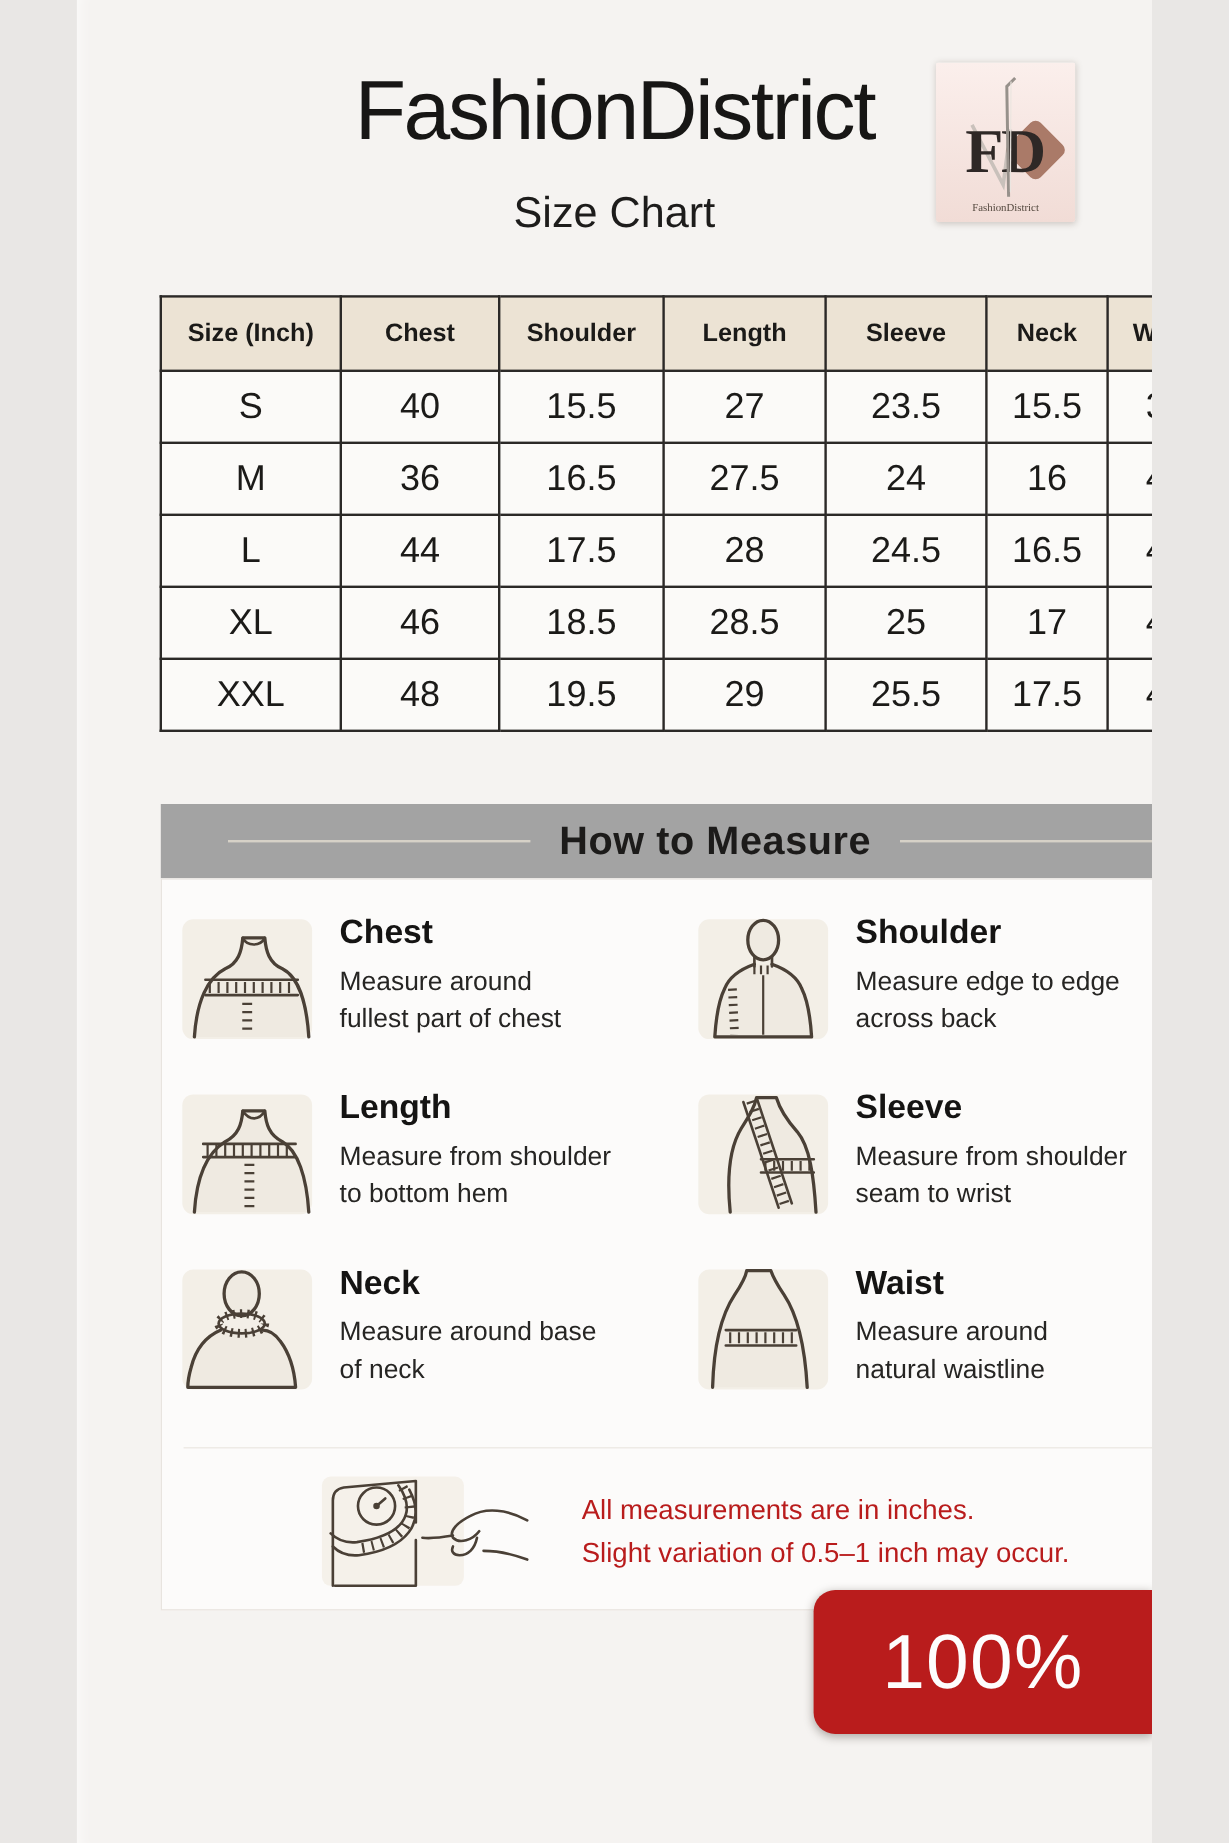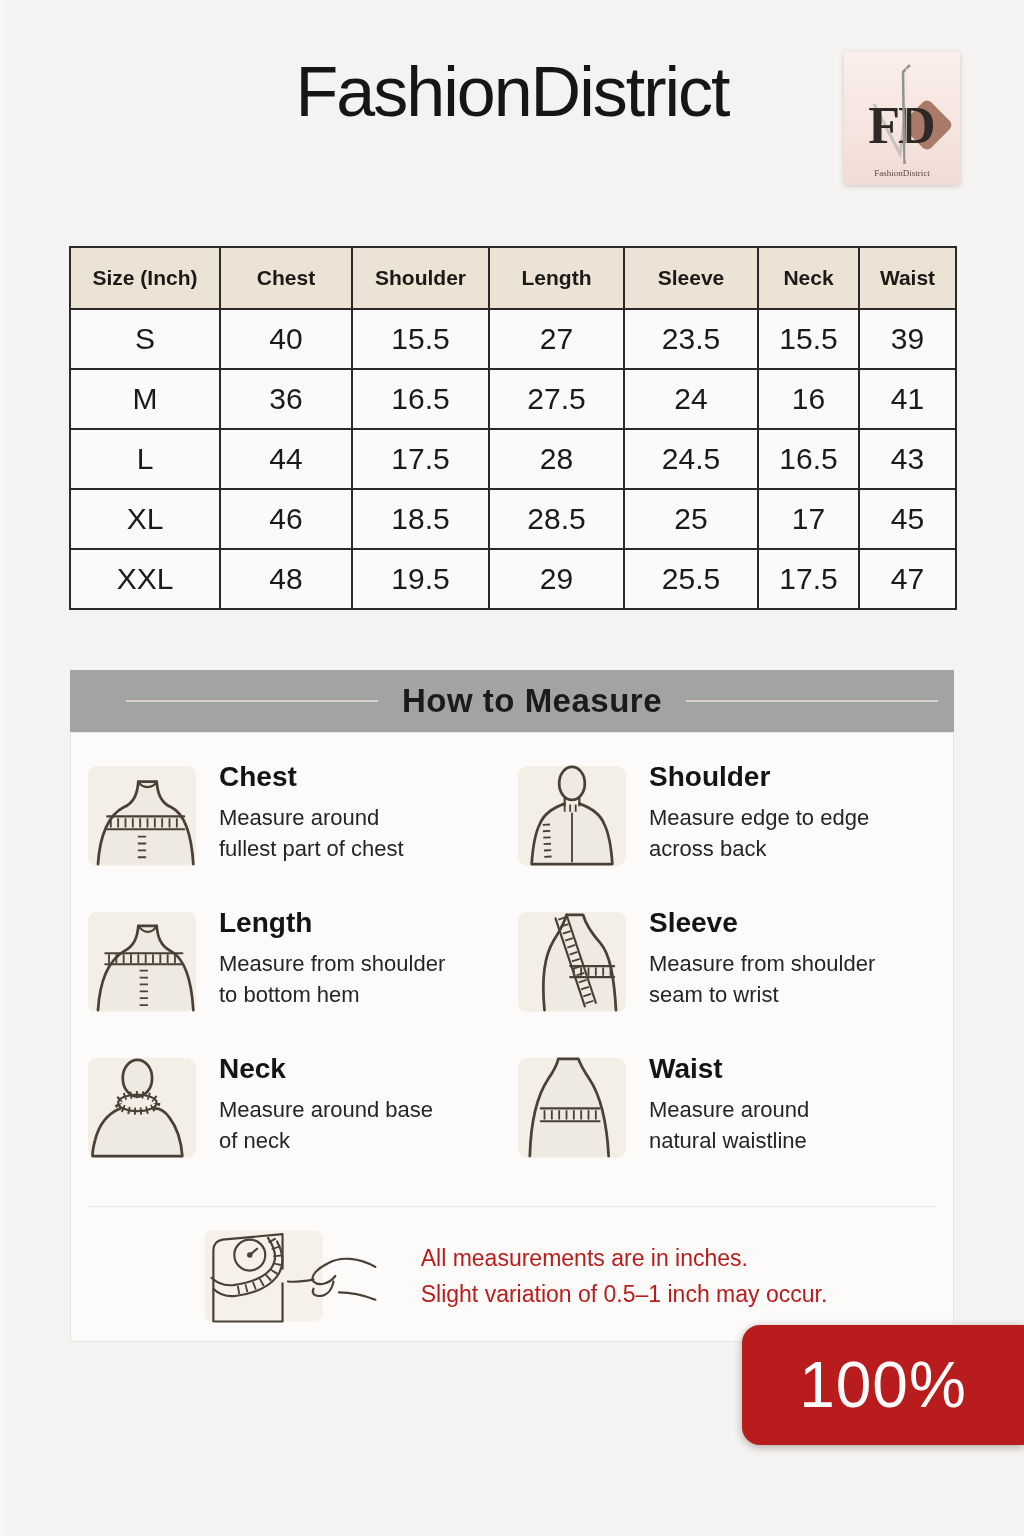--- a/index.html
+++ b/index.html
@@ -1,19 +1,19 @@
 <!DOCTYPE html>
 <html><head>
 <meta charset="utf-8">
 <style>
   * { margin:0; padding:0; box-sizing:border-box; }
   html,body { background:#e9e7e5; }
   body { font-family:"Liberation Sans","DejaVu Sans",sans-serif; }
   .page {
-    position:relative; width:1024px; height:1536px; margin:0 auto;
+    position:relative; width:896px; height:1536px; margin:0 auto;
     background:#f5f3f1; overflow:hidden;
     box-shadow:inset 12px 0 14px -12px rgba(255,255,255,.9);
   }
   
   .header { position:absolute; top:0; left:0; width:100%; text-align:center; }
   .page-title {
     margin-top:56px; font-size:70px; font-weight:400; letter-spacing:-2px;
     color:#171615; line-height:1.05;
   }
   .page-subtitle { margin-top:26px; font-size:36px; font-weight:400; color:#1d1c1b; letter-spacing:0; }
@@ -75,20 +75,21 @@
   }
   .zoom-badge span { color:#fdfdfd; font-size:64px; font-weight:400; letter-spacing:1px; }
 </style>
 </head>
 <body>
 
 <div class="page">
 
   <div class="header">
     <h1 class="page-title">FashionDistrict</h1>
+    <div class="page-subtitle">Size Chart</div>
   </div>
 
   <div class="logo">
     <svg viewBox="0 0 116 133">
       <defs>
         <linearGradient id="lg" x1="0" y1="0" x2="0" y2="1">
           <stop offset="0" stop-color="#fbefec"></stop>
           <stop offset="1" stop-color="#f1dcd6"></stop>
         </linearGradient>
       </defs>

